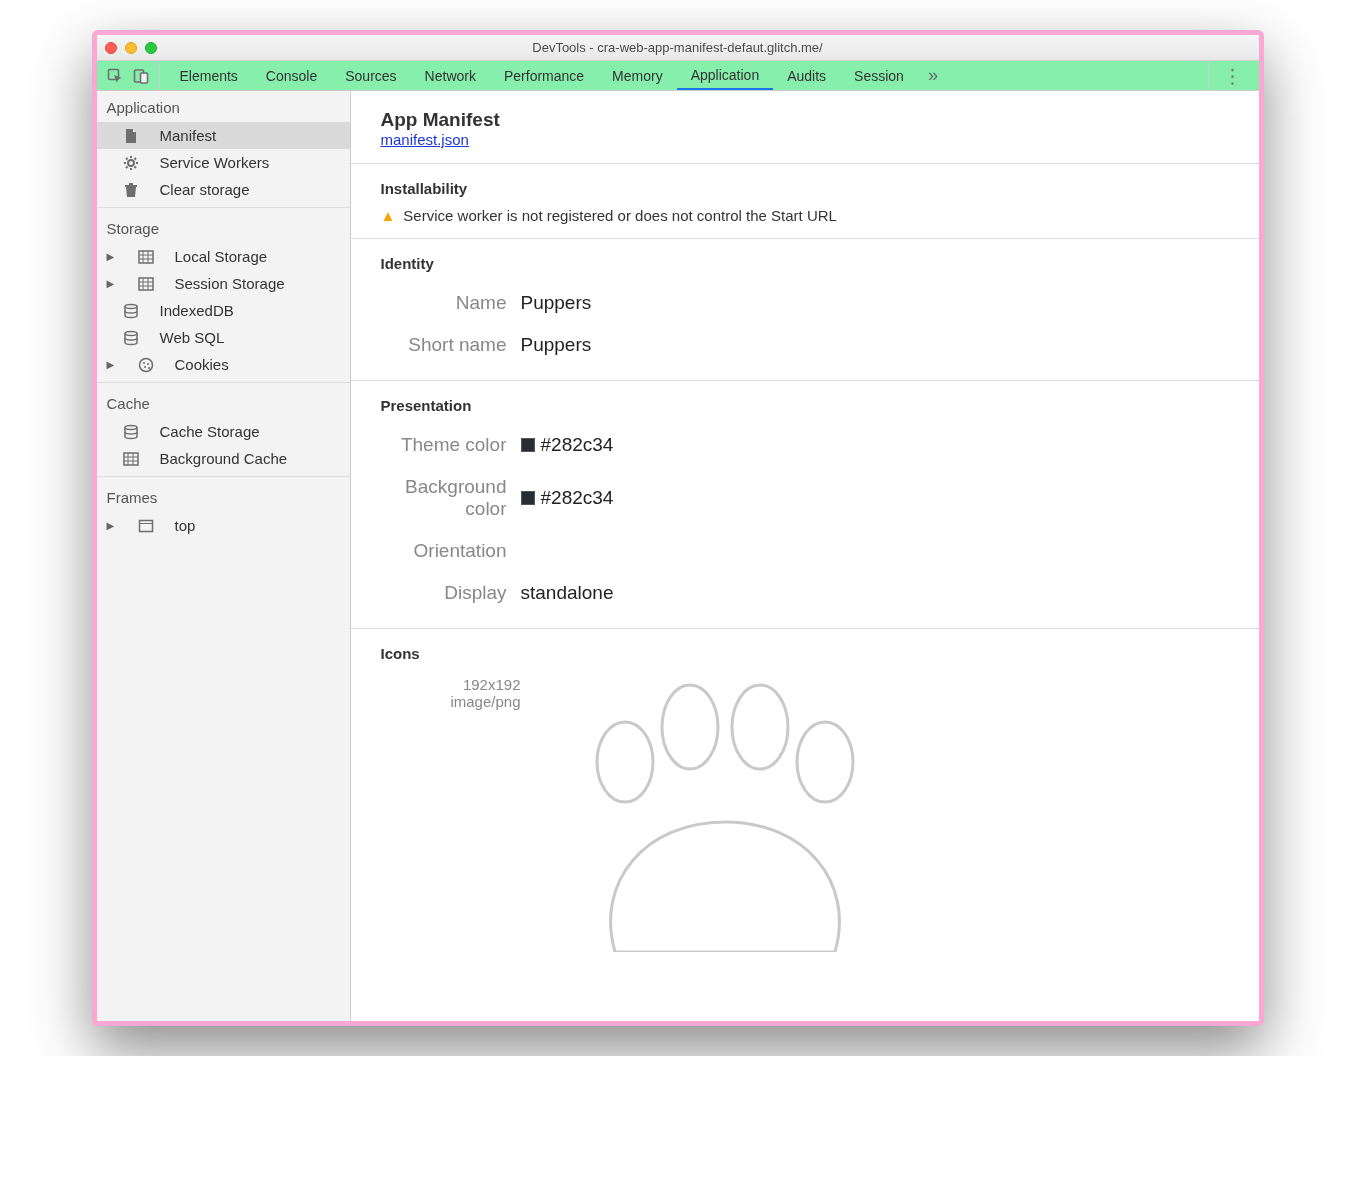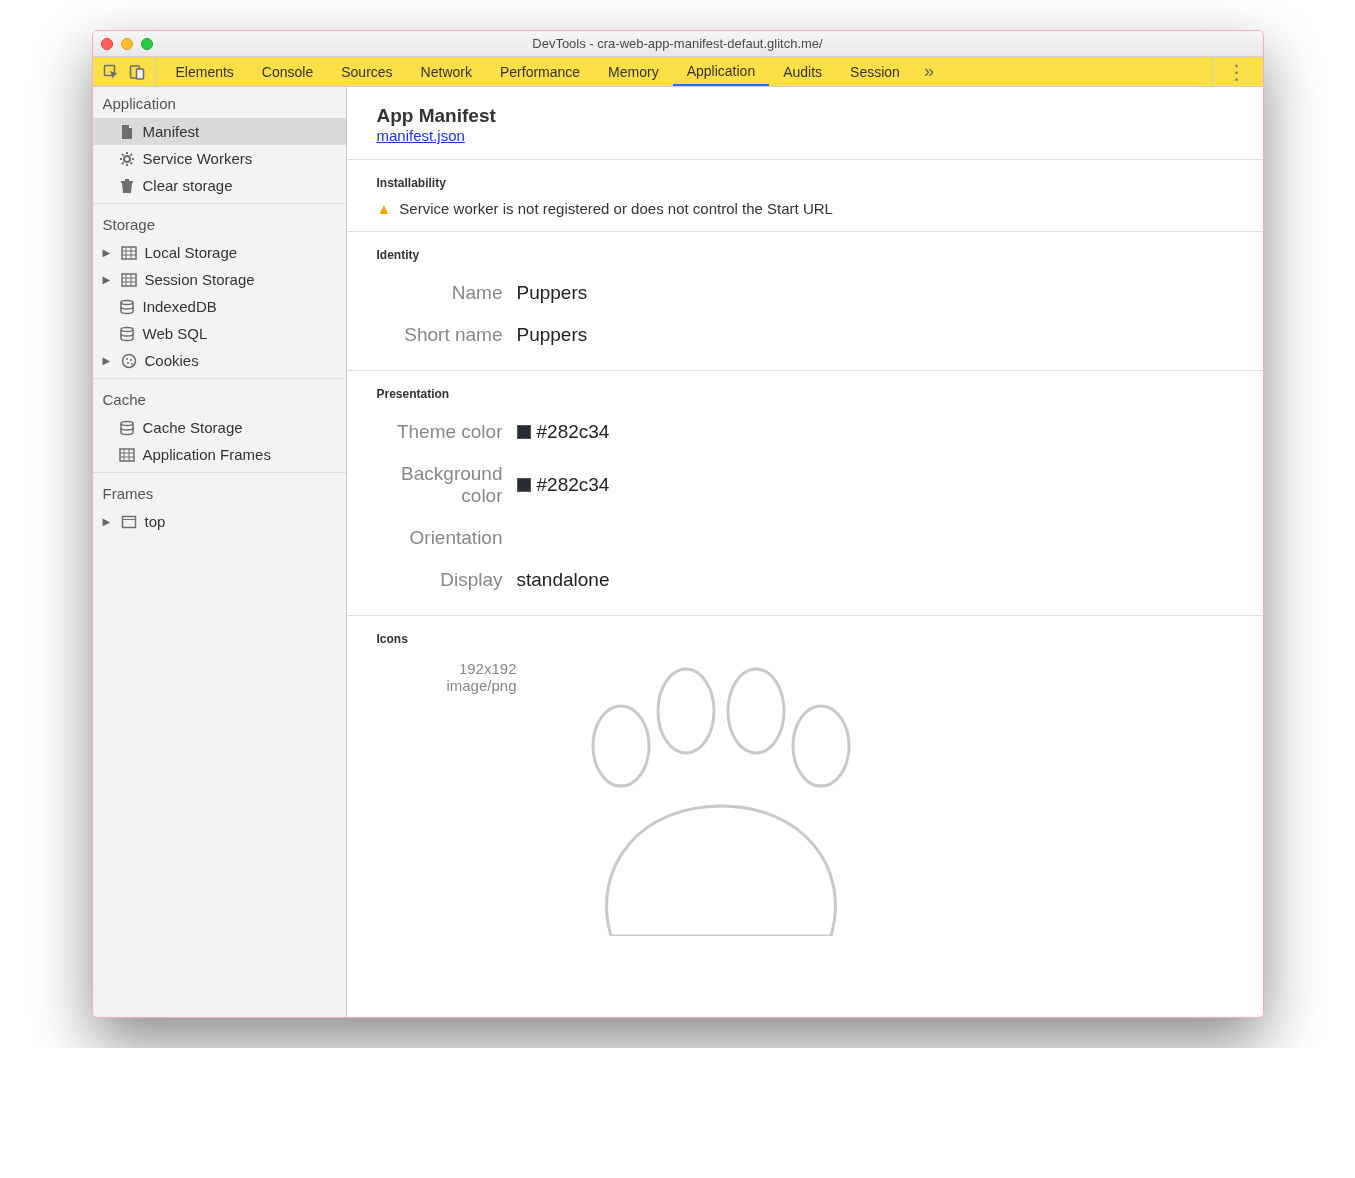--- a/index.html
+++ b/index.html
@@ -11,21 +11,21 @@
     align-items: flex-start;
     padding: 30px;
     color: #333;
   }
   .window {
     width: 1172px;
     background: #fff;
     border-radius: 6px;
     box-shadow: 0 25px 60px rgba(0,0,0,0.45);
     overflow: hidden;
-    border: 1px solid #f9a8d4;
+    border: 5px solid #f9a8d4;
   }
   .titlebar {
     height: 26px;
     background: linear-gradient(#f6f6f6, #e8e8e8);
     display: flex;
     align-items: center;
     padding: 0 8px;
     border-bottom: 1px solid #d0d0d0;
     position: relative;
   }
@@ -33,21 +33,21 @@
   .dot { width: 12px; height: 12px; border-radius: 50%; }
   .dot.red { background: #ff5f57; border: 1px solid #e0443e; }
   .dot.yellow { background: #ffbd2e; border: 1px solid #dea123; }
   .dot.green { background: #28c940; border: 1px solid #1aad2b; }
   .title {
     position: absolute; left: 0; right: 0; text-align: center;
     font-size: 13px; color: #4a4a4a;
   }
   .toolbar {
     height: 30px;
-    background: #fde047;
+    background: #86efac;
     border-bottom: 1px solid #ccc;
     display: flex;
     align-items: stretch;
     font-size: 14px;
     color: #5a5a5a;
   }
   .tb-left {
     display: flex; align-items: center; gap: 10px;
     padding: 0 10px; border-right: 1px solid #ccc;
   }
@@ -75,21 +75,21 @@
     overflow-y: auto;
     font-size: 15px;
     color: #333;
   }
   .sb-section-title {
     padding: 8px 10px 6px 10px;
     color: #555;
   }
   .sb-item {
     display: flex; align-items: center;
-    gap: 8px;
+    gap: 21px;
     padding: 5px 10px 5px 26px;
     cursor: pointer;
     color: #333;
   }
   .sb-item.selected { background: #dadada; }
   .sb-item .tri {
     width: 10px; font-size: 10px; color: #666; margin-left: -16px;
   }
   .sb-hr { border: none; border-top: 1px solid #ddd; margin: 4px 0; }
 
@@ -108,21 +108,21 @@
   .content-header {
     padding: 18px 30px 14px 30px;
   }
   .content-header h1 { font-size: 19px; font-weight: 600; color: #333; }
   .content-header a { color: #1a35d6; text-decoration: underline; font-size: 15px; }
 
   .section {
     border-top: 1px solid #ddd;
     padding: 16px 30px 14px 30px;
   }
-  .section h2 { font-size: 12px; font-weight: 700; color: #333; margin-bottom: 10px; }
+  .section h2 { font-size: 15px; font-weight: 700; color: #333; margin-bottom: 10px; }
   .warn-row { display:flex; align-items:center; gap:8px; font-size:15px; color:#333; }
   .warn-icon { color:#f7a600; font-size:15px; }
 
   .kv-row { display:flex; padding: 10px 0; font-size:19px; }
   .kv-key { width: 140px; text-align: right; color: #888; padding-right: 14px; }
   .kv-val { color:#222; display:flex; align-items:center; gap:6px; }
   .kv-val a { color:#1a35d6; text-decoration: underline; }
   .swatch { width:14px; height:14px; background:#282c34; border:1px solid #555; display:inline-block; }
 
   .icons-section .icon-info {
@@ -280,21 +280,21 @@
           </span>
         <span>Cache Storage</span>
       </div>
       <div class="sb-item">
         <span class="icon">
             <svg viewBox="0 0 16 16">
               <rect x="1" y="2" width="14" height="12" fill="none" stroke="#6e6e6e" stroke-width="1.5"></rect>
               <path stroke="#6e6e6e" d="M1 6h14M1 10h14M5 2v12M10 2v12"></path>
             </svg>
           </span>
-        <span>Application Frames</span>
+        <span>Background Cache</span>
       </div>
 
       <hr class="sb-hr">
       <div class="sb-section-title">Frames</div>
       <div class="sb-item">
         <span class="tri">▶</span>
         <span class="icon">
             <svg viewBox="0 0 16 16">
               <rect x="1.5" y="2.5" width="13" height="11" fill="none" stroke="#6e6e6e" stroke-width="1.5"></rect>
               <path stroke="#6e6e6e" d="M1.5 5.5h13"></path>

